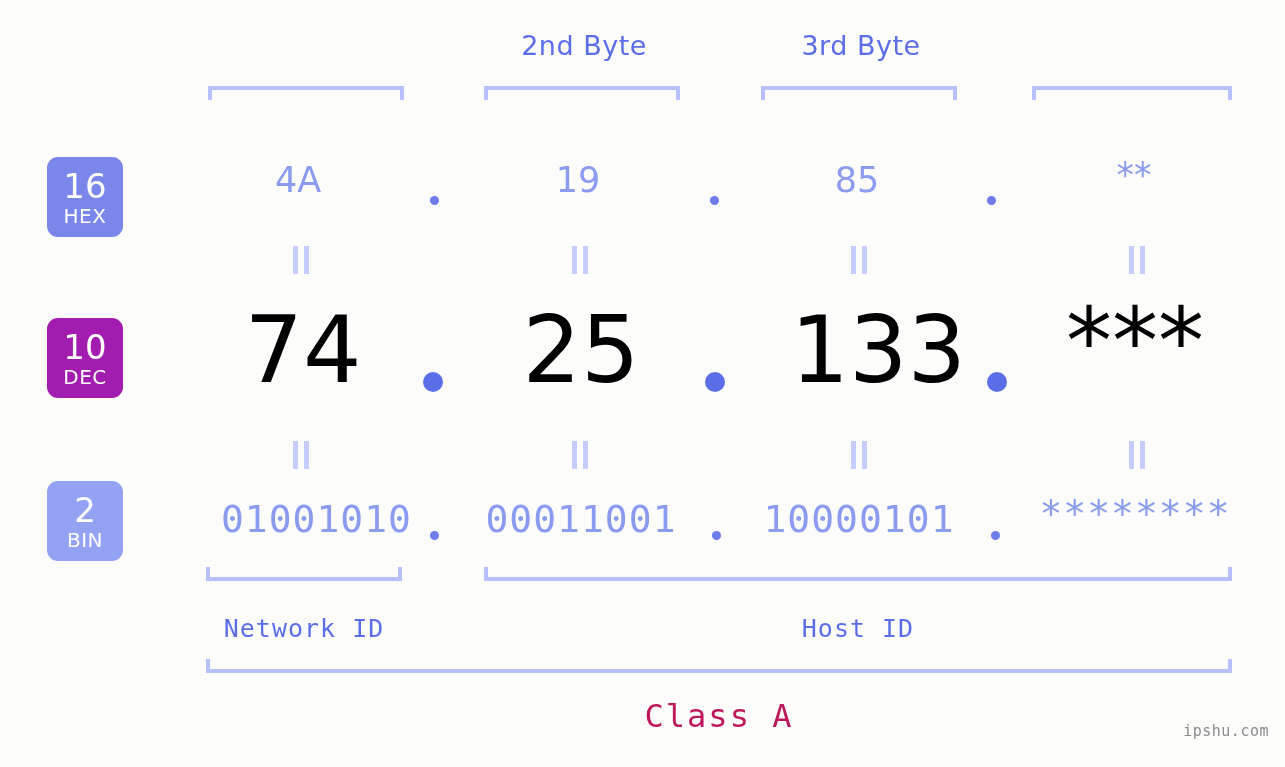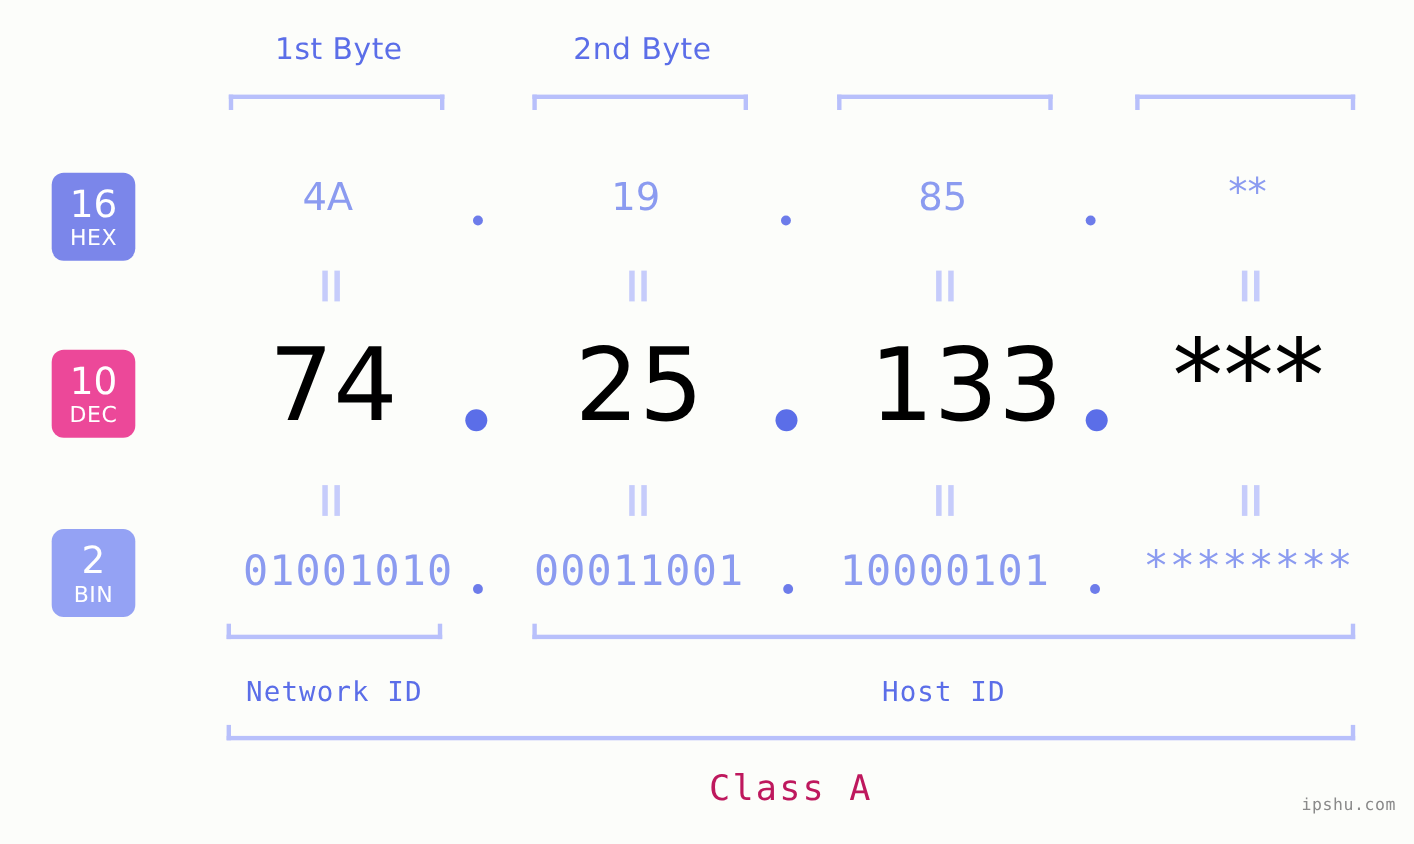--- a/index.html
+++ b/index.html
@@ -158,22 +158,22 @@
     color: #8a8a8a;
     letter-spacing: 0.5px;
     margin-left: 12px;
   }
 </style>
 </head>
 <body>
 
 <div id="stage">
 
-  <div class="byte-label" style="left:210px;width:196px;">1st Byte</div>
   <div class="byte-label" style="left:486px;width:196px;">2nd Byte</div>
+  <div class="byte-label" style="left:763px;width:196px;">3rd Byte</div>
 
   <div class="bracket-top" style="left:208px;top:86px;width:196px;"></div>
   <div class="bracket-top" style="left:484px;top:86px;width:196px;"></div>
   <div class="bracket-top" style="left:761px;top:86px;width:196px;"></div>
   <div class="bracket-top" style="left:1032px;top:86px;width:200px;"></div>
 
   <div class="badge" style="top: 157px; background: rgb(123, 134, 234);">
     <span class="num">16</span>
     <span class="sub">HEX</span>
   </div>
@@ -198,21 +198,21 @@
     </div>
   <div class="eqsep" style="left:850px;top:246px;">
       <i></i>
       <i></i>
     </div>
   <div class="eqsep" style="left:1128px;top:246px;">
       <i></i>
       <i></i>
     </div>
 
-  <div class="badge" style="top: 318px; background: #ec4899;">
+  <div class="badge" style="top: 318px; background: #a21caf;">
     <span class="num">10</span>
     <span class="sub">DEC</span>
   </div>
 
   <div class="row-dec">
     <div class="val" style="left:198px;top:305px;width:210px;">74</div>
     <div class="dot dec" style="left:423px;top:372px;"></div>
     <div class="val" style="left:476px;top:305px;width:210px;">25</div>
     <div class="dot dec" style="left:705px;top:372px;"></div>
     <div class="val" style="left:752px;top:305px;width:214px;text-align:right;">133</div>

